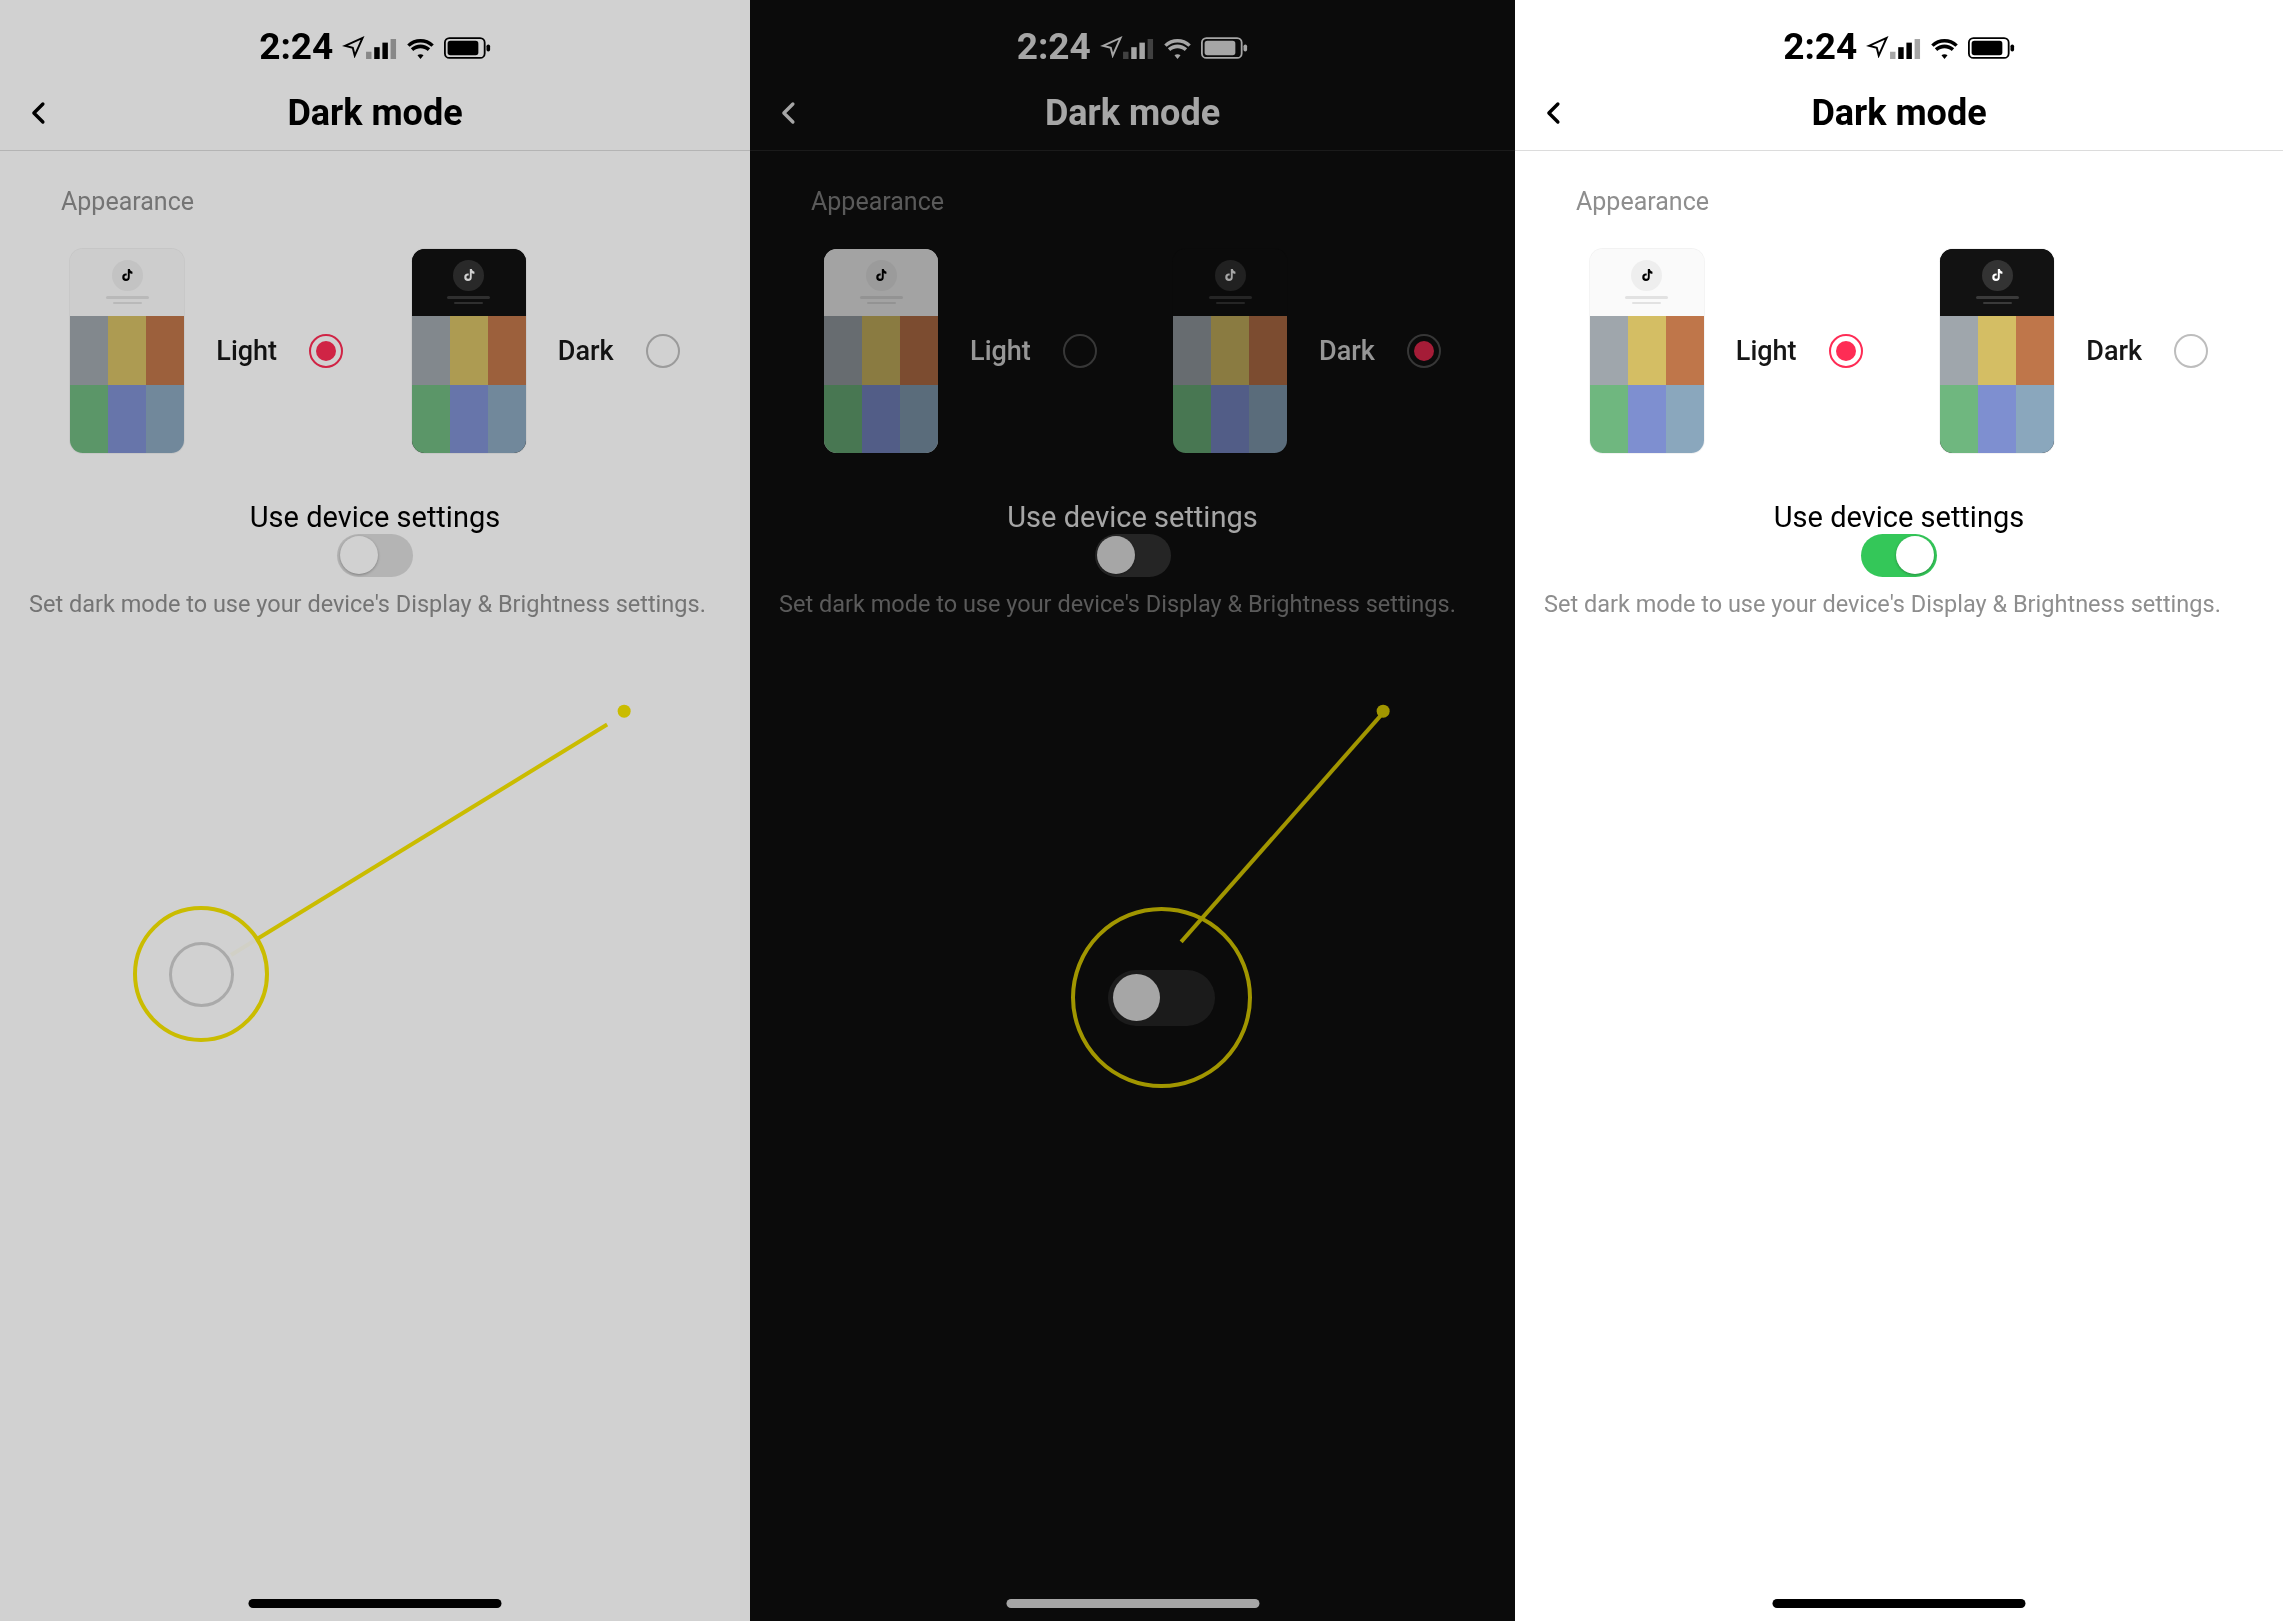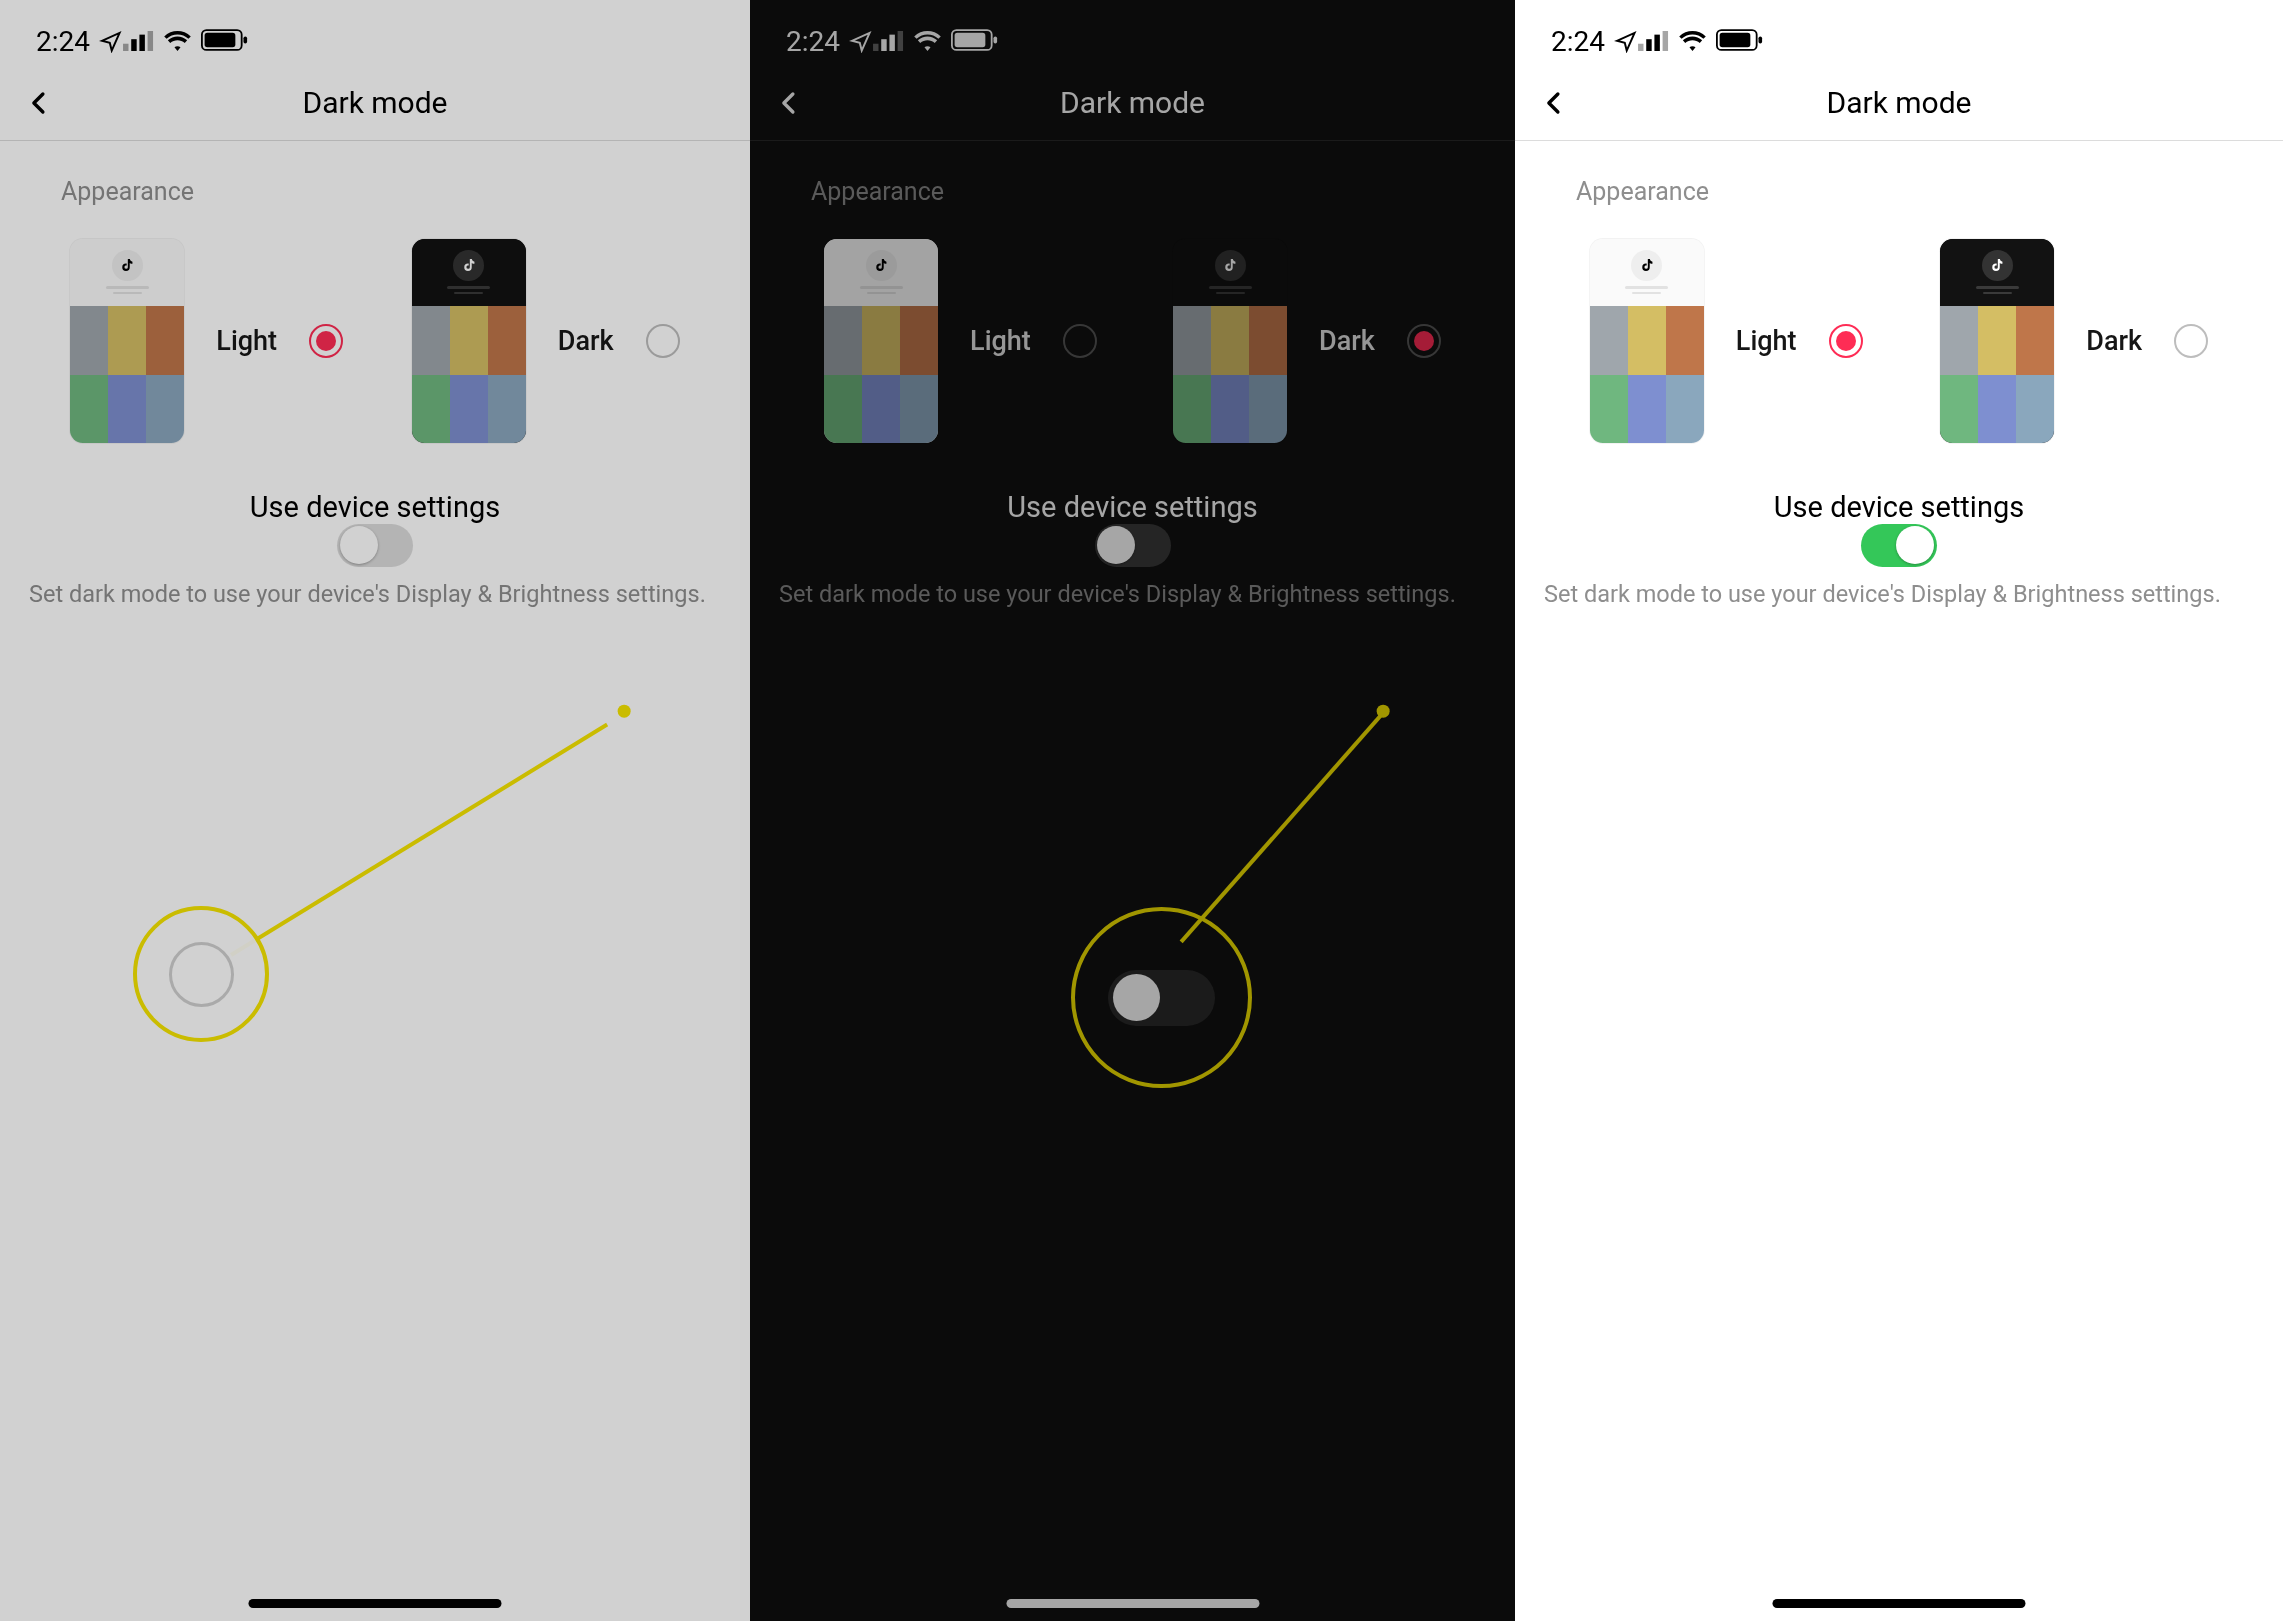--- a/index.html
+++ b/index.html
@@ -24,24 +24,24 @@
     position: absolute; inset: 0;
     background: rgba(0,0,0,0.18);
     pointer-events: none;
   }
   .phone.dark.dim::after { background: rgba(0,0,0,0.35); }
 
   
   .status-bar {
     display: flex;
     align-items: center;
-    justify-content: flex-start;
+    justify-content: center;
     padding: 25px 36px 7.2px 36px;
-    font-size: 28px;
-    font-weight: 400;
+    font-size: 37px;
+    font-weight: 700;
   }
   .phone.light .status-bar { color: #000; }
   .phone.dark  .status-bar { color: #fff; }
   .status-left { display: flex; align-items: center; gap: 9px; }
   .status-right { display: flex; align-items: center; gap: 9px; }
   .loc-icon svg { width: 23.5px; height: 23.5px; display:block; }
 
   
   .header {
     position: relative;
@@ -54,21 +54,21 @@
   .phone.dark  .header { border-bottom: 0.9px solid #2a2a2a; }
   .back-btn {
     position: absolute;
     left: 18px;
     top: 50%;
     transform: translateY(-50%);
     width: 43px; height: 43px;
     display:flex; align-items:center; justify-content:center;
   }
   .back-btn svg { width: 27px; height: 27px; }
-  .header-title { font-size: 30px; font-weight: 400; }
+  .header-title { font-size: 36px; font-weight: 700; }
 
   .section-title {
     padding: 36px 29px 14.5px 29px;
     font-size: 25px;
     color: #8e8e8e;
     margin-left: 32px;
   }
   .phone.dark .section-title { color: #8a8a8a; }
 
   .theme-row {

